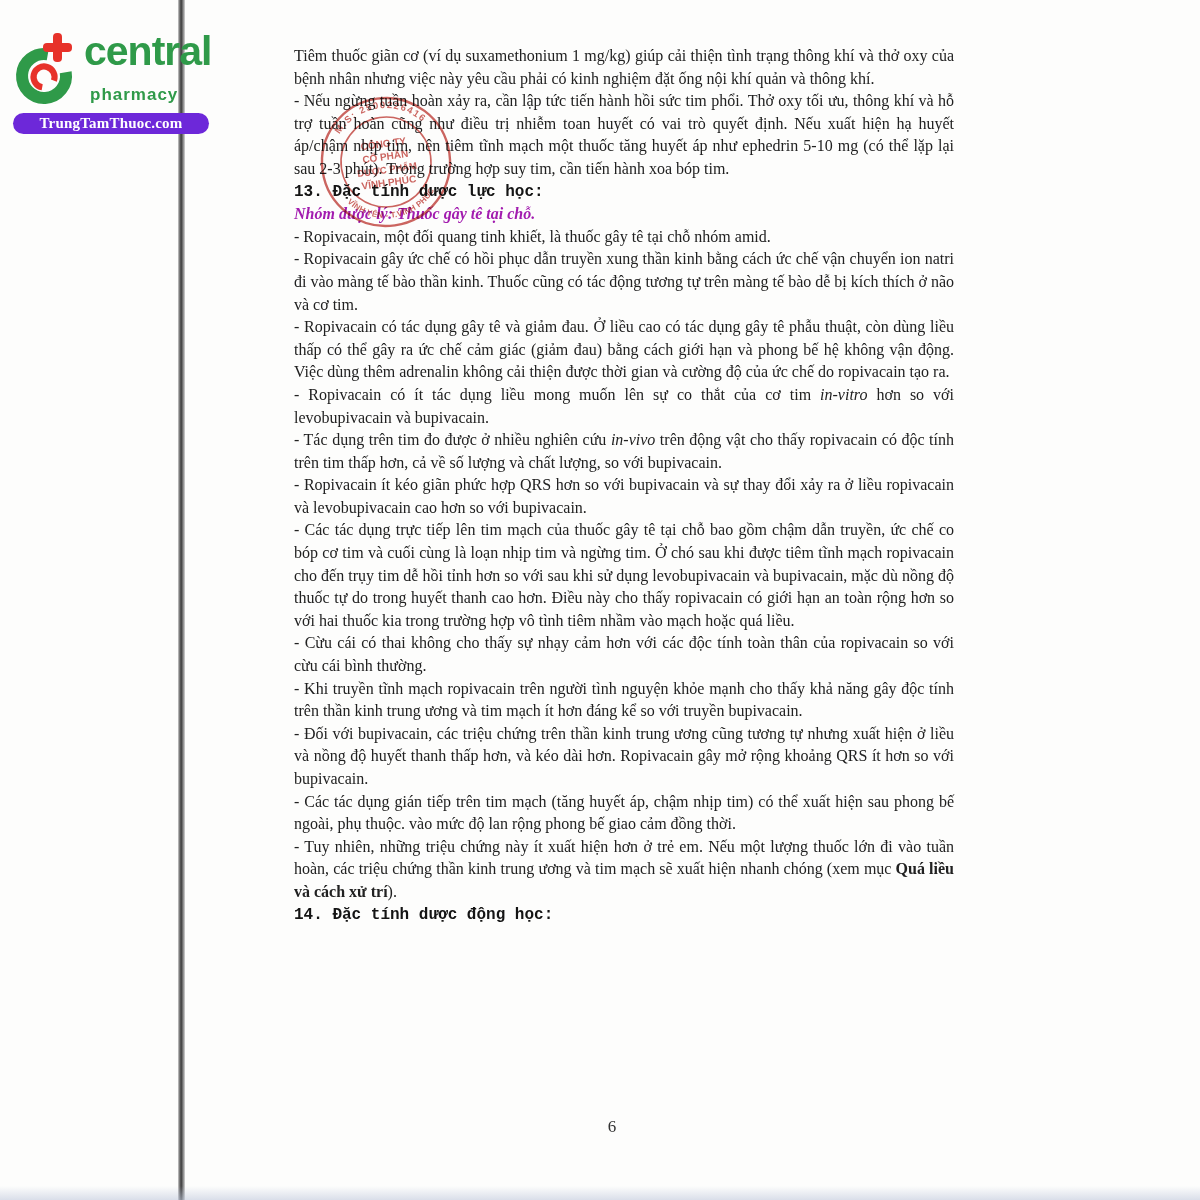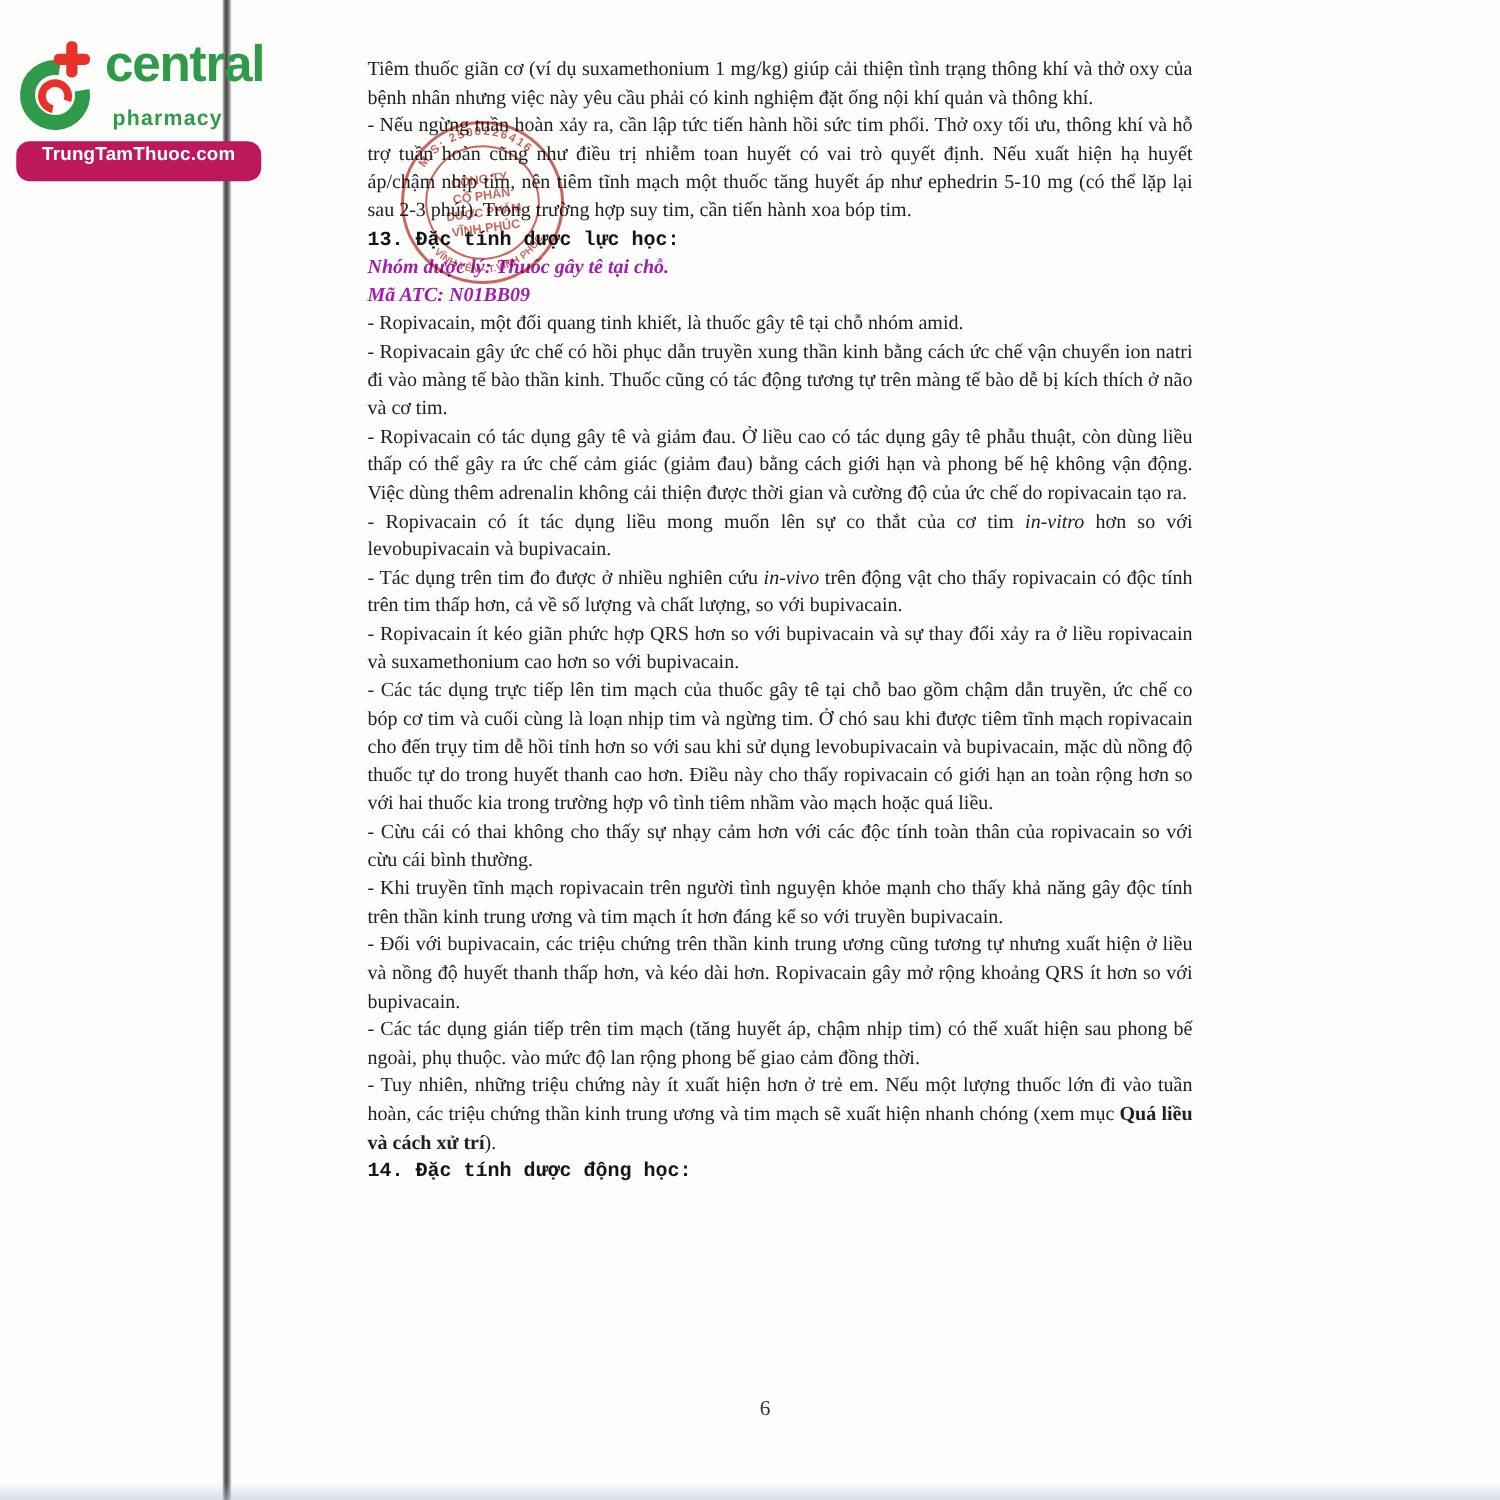--- a/index.html
+++ b/index.html
@@ -27,23 +27,23 @@
     position:absolute; left:72px; top:0;
     font-family:"Liberation Sans","DejaVu Sans",sans-serif;
     font-weight:bold; font-size:41px; letter-spacing:-1px; color:#2f9a49;
   }
   .logo-sub {
     position:absolute; left:78px; top:57px;
     font-family:"Liberation Sans","DejaVu Sans",sans-serif;
     font-weight:bold; font-size:17px; letter-spacing:1px; color:#2f9a49;
   }
   .logo-pill {
-    position:absolute; left:1px; top:85px; width:196px; height:32px;
-    background:#be185d; border-radius:11px;
-    font-family:Liberation Sans, sans-serif;
+    position:absolute; left:1px; top:85px; width:196px; height:21px;
+    background:#6d28d9; border-radius:11px;
+    font-family:Liberation Serif, serif;
     font-weight:bold; font-size:15px; line-height:21px; text-align:center;
     color:#ffffff; letter-spacing:0.2px;
   }
 
   
   .doc {
     position:absolute; left:294px; top:45px; width:660px;
     font-size:16px; line-height:22.6px; color:#212121;
     text-align:justify; z-index:1;
   }
@@ -93,27 +93,26 @@
     <div class="logo-brand">central</div>
     <div class="logo-sub">pharmacy</div>
     <div class="logo-pill">TrungTamThuoc.com</div>
   </div>
 
   <div class="doc">
       <p class="body"><span>Tiêm thuốc giãn cơ (ví dụ suxamethonium 1 mg/kg) giúp cải thiện tình trạng thông khí và thở oxy của bệnh nhân nhưng việc này yêu cầu phải có kinh nghiệm đặt ống nội khí quản và thông khí.</span></p>
       <p class="body"><span>- Nếu ngừng tuần hoàn xảy ra, cần lập tức tiến hành hồi sức tim phổi. Thở oxy tối ưu, thông khí và hỗ trợ tuần hoàn cũng như điều trị nhiễm toan huyết có vai trò quyết định. Nếu xuất hiện hạ huyết áp/chậm nhịp tim, nên tiêm tĩnh mạch một thuốc tăng huyết áp như ephedrin 5-10 mg (có thể lặp lại sau 2-3 phút). Trong trường hợp suy tim, cần tiến hành xoa bóp tim.</span></p>
       <p class="heading"><span>13. Đặc tính dược lực học:</span></p>
       <p class="heading-bi"><span>Nhóm dược lý: Thuốc gây tê tại chỗ.</span></p>
-      <p class="heading-bi"><span>Mã ATC: N01BB09</span></p>
       <p class="body"><span>- Ropivacain, một đối quang tinh khiết, là thuốc gây tê tại chỗ nhóm amid.</span></p>
       <p class="body"><span>- Ropivacain gây ức chế có hồi phục dẫn truyền xung thần kinh bằng cách ức chế vận chuyển ion natri đi vào màng tế bào thần kinh. Thuốc cũng có tác động tương tự trên màng tế bào dễ bị kích thích ở não và cơ tim.</span></p>
       <p class="body"><span>- Ropivacain có tác dụng gây tê và giảm đau. Ở liều cao có tác dụng gây tê phẫu thuật, còn dùng liều thấp có thể gây ra ức chế cảm giác (giảm đau) bằng cách giới hạn và phong bế hệ không vận động. Việc dùng thêm adrenalin không cải thiện được thời gian và cường độ của ức chế do ropivacain tạo ra.</span></p>
       <p class="body"><span>- Ropivacain có ít tác dụng liều mong muốn lên sự co thắt của cơ tim </span><span class="seg-i">in-vitro</span><span> hơn so với levobupivacain và bupivacain.</span></p>
       <p class="body"><span>- Tác dụng trên tim đo được ở nhiều nghiên cứu </span><span class="seg-i">in-vivo</span><span> trên động vật cho thấy ropivacain có độc tính trên tim thấp hơn, cả về số lượng và chất lượng, so với bupivacain.</span></p>
-      <p class="body"><span>- Ropivacain ít kéo giãn phức hợp QRS hơn so với bupivacain và sự thay đổi xảy ra ở liều ropivacain và suxamethonium cao hơn so với bupivacain.</span></p>
+      <p class="body"><span>- Ropivacain ít kéo giãn phức hợp QRS hơn so với bupivacain và sự thay đổi xảy ra ở liều ropivacain và levobupivacain cao hơn so với bupivacain.</span></p>
       <p class="body"><span>- Các tác dụng trực tiếp lên tim mạch của thuốc gây tê tại chỗ bao gồm chậm dẫn truyền, ức chế co bóp cơ tim và cuối cùng là loạn nhịp tim và ngừng tim. Ở chó sau khi được tiêm tĩnh mạch ropivacain cho đến trụy tim dễ hồi tỉnh hơn so với sau khi sử dụng levobupivacain và bupivacain, mặc dù nồng độ thuốc tự do trong huyết thanh cao hơn. Điều này cho thấy ropivacain có giới hạn an toàn rộng hơn so với hai thuốc kia trong trường hợp vô tình tiêm nhầm vào mạch hoặc quá liều.</span></p>
       <p class="body"><span>- Cừu cái có thai không cho thấy sự nhạy cảm hơn với các độc tính toàn thân của ropivacain so với cừu cái bình thường.</span></p>
       <p class="body"><span>- Khi truyền tĩnh mạch ropivacain trên người tình nguyện khỏe mạnh cho thấy khả năng gây độc tính trên thần kinh trung ương và tim mạch ít hơn đáng kể so với truyền bupivacain.</span></p>
       <p class="body"><span>- Đối với bupivacain, các triệu chứng trên thần kinh trung ương cũng tương tự nhưng xuất hiện ở liều và nồng độ huyết thanh thấp hơn, và kéo dài hơn. Ropivacain gây mở rộng khoảng QRS ít hơn so với bupivacain.</span></p>
       <p class="body"><span>- Các tác dụng gián tiếp trên tim mạch (tăng huyết áp, chậm nhịp tim) có thể xuất hiện sau phong bế ngoài, phụ thuộc. vào mức độ lan rộng phong bế giao cảm đồng thời.</span></p>
       <p class="body"><span>- Tuy nhiên, những triệu chứng này ít xuất hiện hơn ở trẻ em. Nếu một lượng thuốc lớn đi vào tuần hoàn, các triệu chứng thần kinh trung ương và tim mạch sẽ xuất hiện nhanh chóng (xem mục </span><span class="seg-b">Quá liều và cách xử trí</span><span>).</span></p>
       <p class="heading"><span>14. Đặc tính dược động học:</span></p>
     </div>
 
   <div class="stamp">

